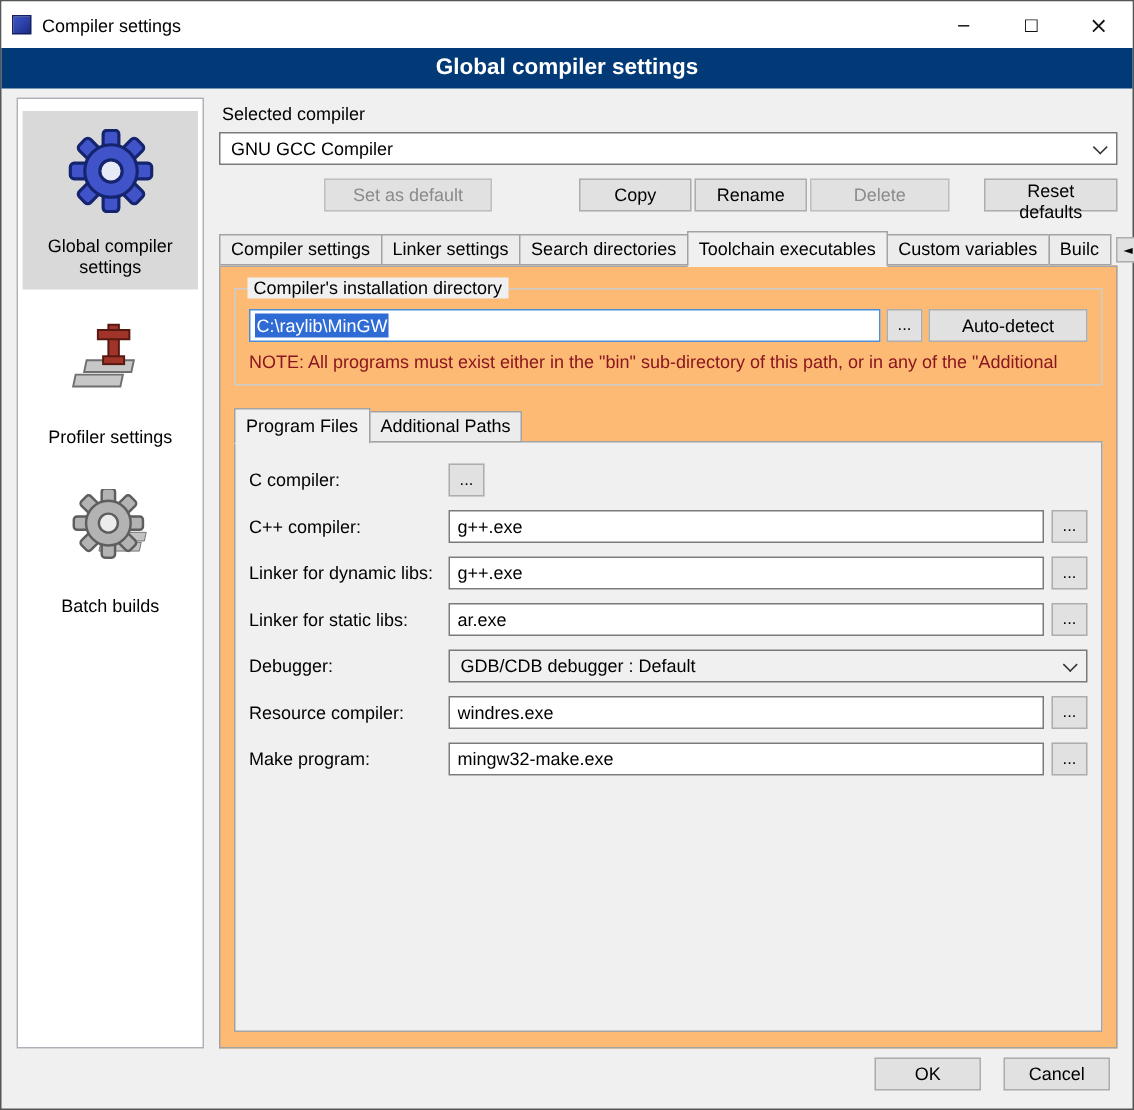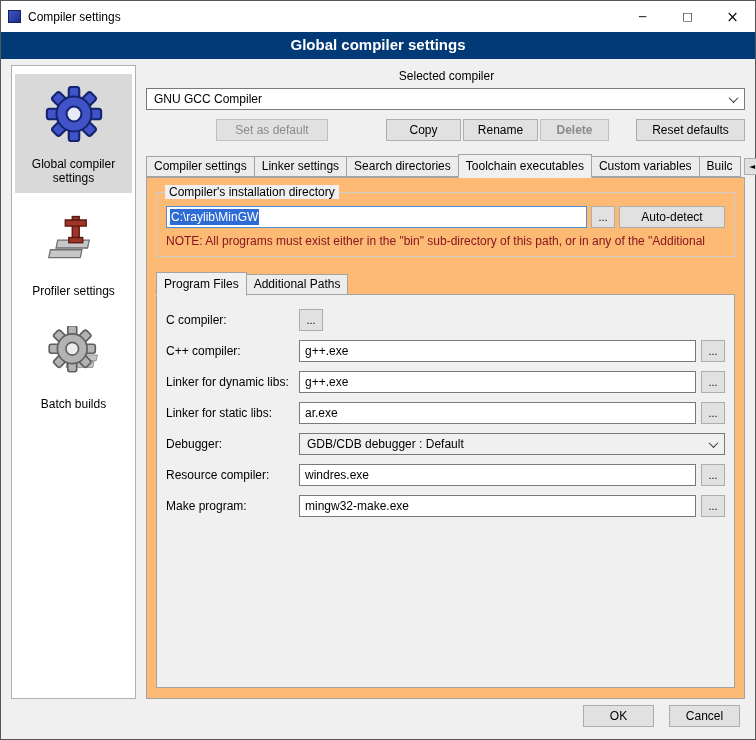--- a/index.html
+++ b/index.html
@@ -31,39 +31,39 @@
   
   .sidebar { width:125px; flex:none; background:#ffffff; border:1px solid #aeb2b8;
              display:flex; flex-direction:column; padding:8px 3px; overflow:hidden; }
   .side-item { width:100%; text-align:center; padding:10px 2px 8px 2px; margin-bottom:8px; font-size:12px;
                color:#000; line-height:14px; cursor:default; }
   .side-item.selected { background:#d9d9d9; }
   .icon-wrap { height:60px; display:flex; align-items:center; justify-content:center; margin-bottom:13px; }
 
   
   .main { flex:1; display:flex; flex-direction:column; min-width:0; padding-top:2px; }
-  .field-caption { font-size:12px; margin:2px 0 5px 2px;text-align:center; }
+  .field-caption { font-size:12px; margin:2px 0 5px 2px; }
 
   .combo { height:22px; border:1px solid #7a7a7a; background:#ffffff; display:flex; align-items:center;
            padding:0 7px; font-size:12px; cursor:default; }
   .combo.gray { background:#f0f0f0; }
   .combo-value { white-space:nowrap; overflow:hidden; }
   .chev { margin-left:auto; width:7px; height:7px; border-right:1.6px solid #333; border-bottom:1.6px solid #333;
           transform:rotate(45deg) translate(-1px,-1px); flex:none; }
 
   
   .btn-row { display:flex; margin-top:9px; align-items:flex-end; }
   .btn { height:22px; background:#e1e1e1; border:1px solid #adadad; font-size:12px;
          font-family:"Liberation Sans",sans-serif; padding:0 8px; color:#000; cursor:default; }
   .btn.disabled { color:#8b8b8b; border-color:#bfbfbf; }
   .btn-setdefault { width:112px; margin-left:70px; }
   .btn-copy { width:75px; margin-left:58px; }
   .btn-rename { width:75px; margin-left:2px; }
-  .btn-delete { width:69px; margin-left:2px;font-weight:bold; }
-  .btn-reset { width:109px; margin-left:auto; }
+  .btn-delete { width:93px; margin-left:2px; }
+  .btn-reset { width:89px; margin-left:auto; }
 
   
   .tabstrip { display:flex; align-items:flex-end; margin-top:12px; height:24px; position:relative; z-index:2; }
   .tab { height:21px; line-height:19px; padding:0 7px; background:#ececec; border:1px solid #a3a3a3;
          margin-right:-1px; font-size:12px; white-space:nowrap; cursor:default; }
   .tab.active { height:24px; line-height:22px; background:#f0f0f0; border-bottom:1px solid #f0f0f0;
                 position:relative; z-index:3; margin-bottom:-1px;text-align:right; }
   .tab-arrows { margin-left:auto; display:flex; gap:2px; padding-bottom:2px; padding-left:4px; }
   .arrow-btn { width:17px; height:17px; font-size:8px; background:#e1e1e1; border:1px solid #adadad;
                display:flex; align-items:center; justify-content:center; padding:0;

